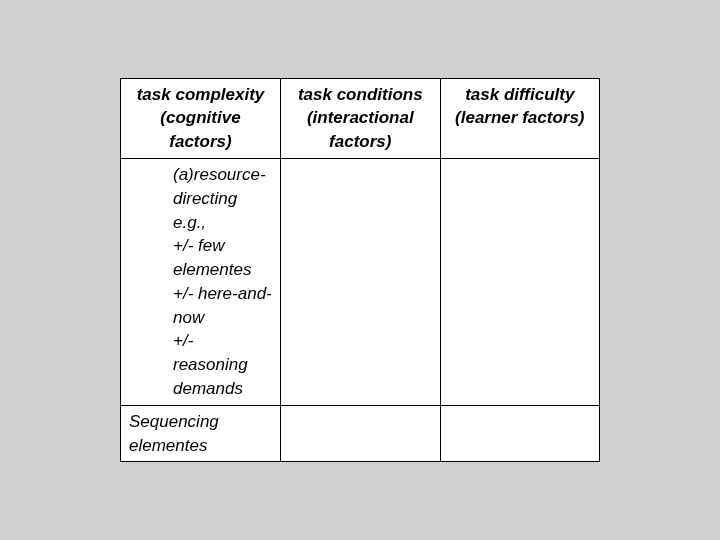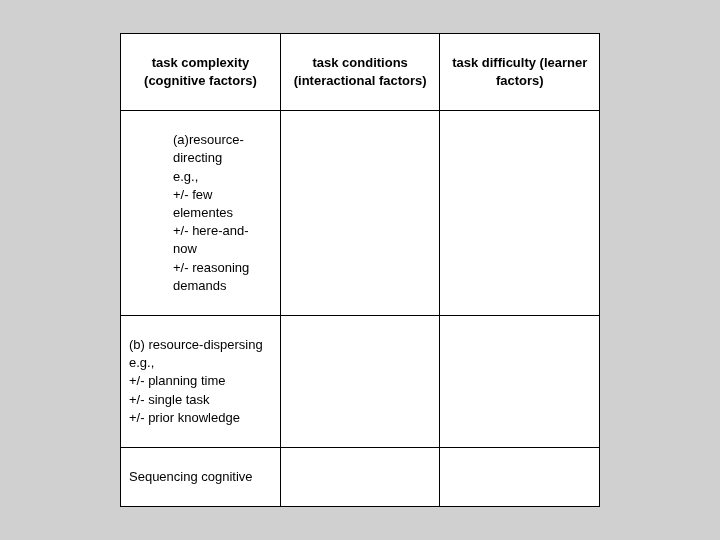--- a/index.html
+++ b/index.html
@@ -25,24 +25,25 @@
     }
 
     table {
       border-collapse: collapse;
       width: 480px;
       background-color: #ffffff;
     }
 
     th, td {
       border: 1.5px solid #000000;
-      padding: 20px 8px;
+      padding: 4px 8px;
       vertical-align: top;
-      font-size: 13px;
+      font-size: 17px;
       line-height: 1.4;
+      font-style: italic;
     }
 
     th {
       font-weight: bold;
       background-color: #ffffff;
     }
 
     .col1 { width: 160px; }
     .col2 { width: 160px; margin-top: 44px; }
     .col3 { width: 160px; }
@@ -76,31 +77,20 @@
 e.g.,
 +/- few elementes
 +/- here-and-now
 +/- reasoning demands</span>
         </td>
         <td class="col2"></td>
         <td class="col3"></td>
       </tr>
       <tr>
         <td class="col1">
-          <span class="cell-text" style="white-space: pre-line;">(b) resource-dispersing
-e.g.,
-+/- planning time
-+/- single task
-+/- prior knowledge</span>
-        </td>
-        <td class="col2"></td>
-        <td class="col3"></td>
-      </tr>
-      <tr>
-        <td class="col1">
-          <span class="cell-text">Sequencing cognitive</span>
+          <span class="cell-text">Sequencing elementes</span>
         </td>
         <td class="col2"></td>
         <td class="col3"></td>
       </tr>
     </tbody>
   </table>
 </div>
 
 </body></html>

